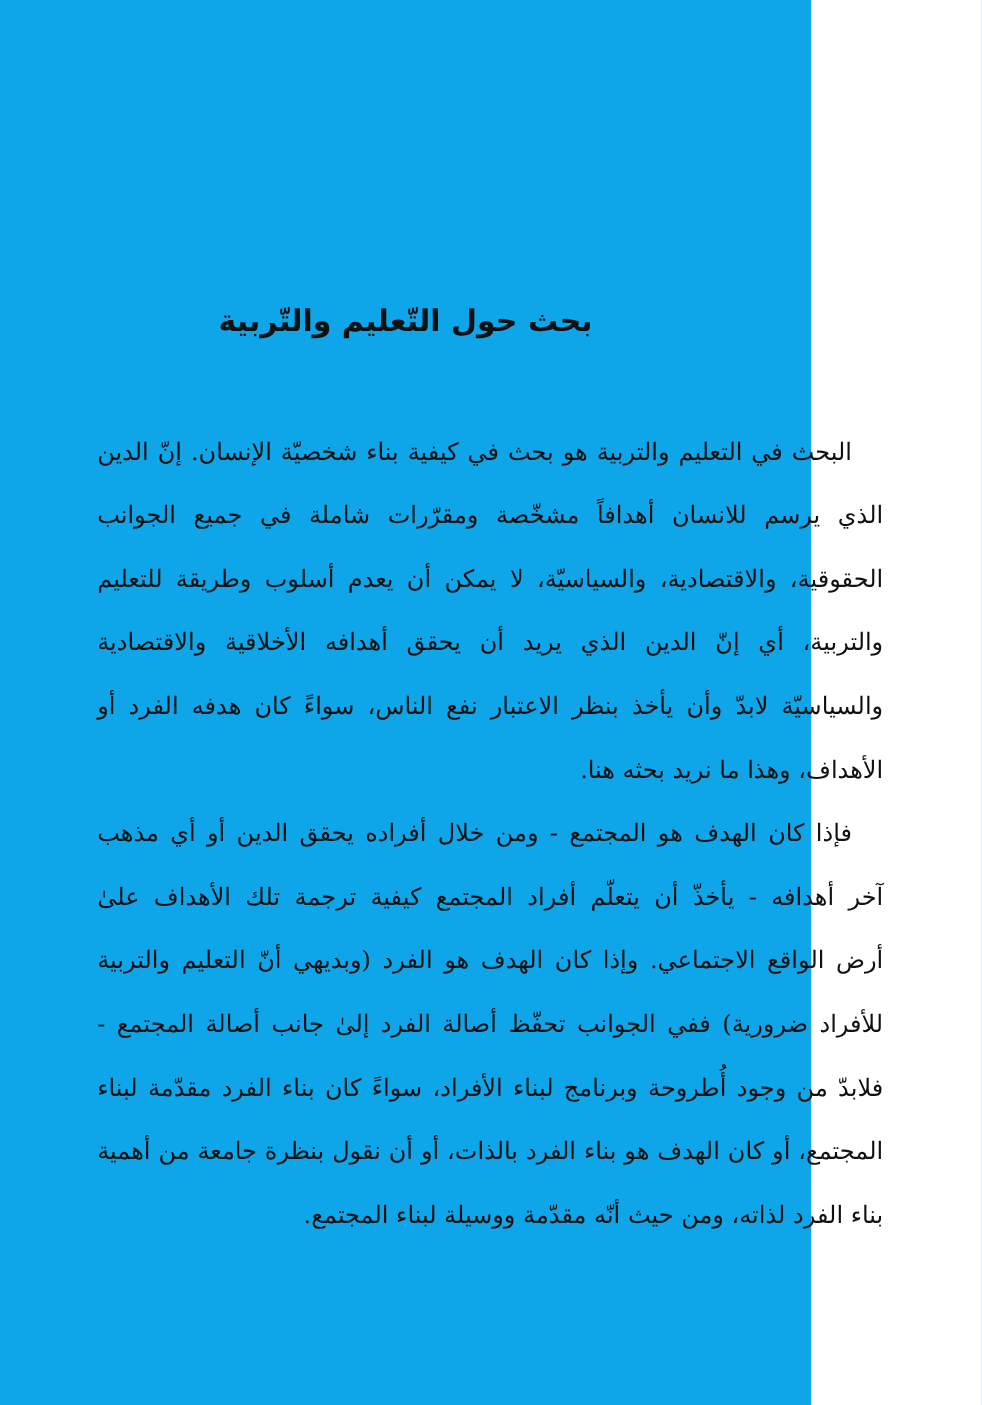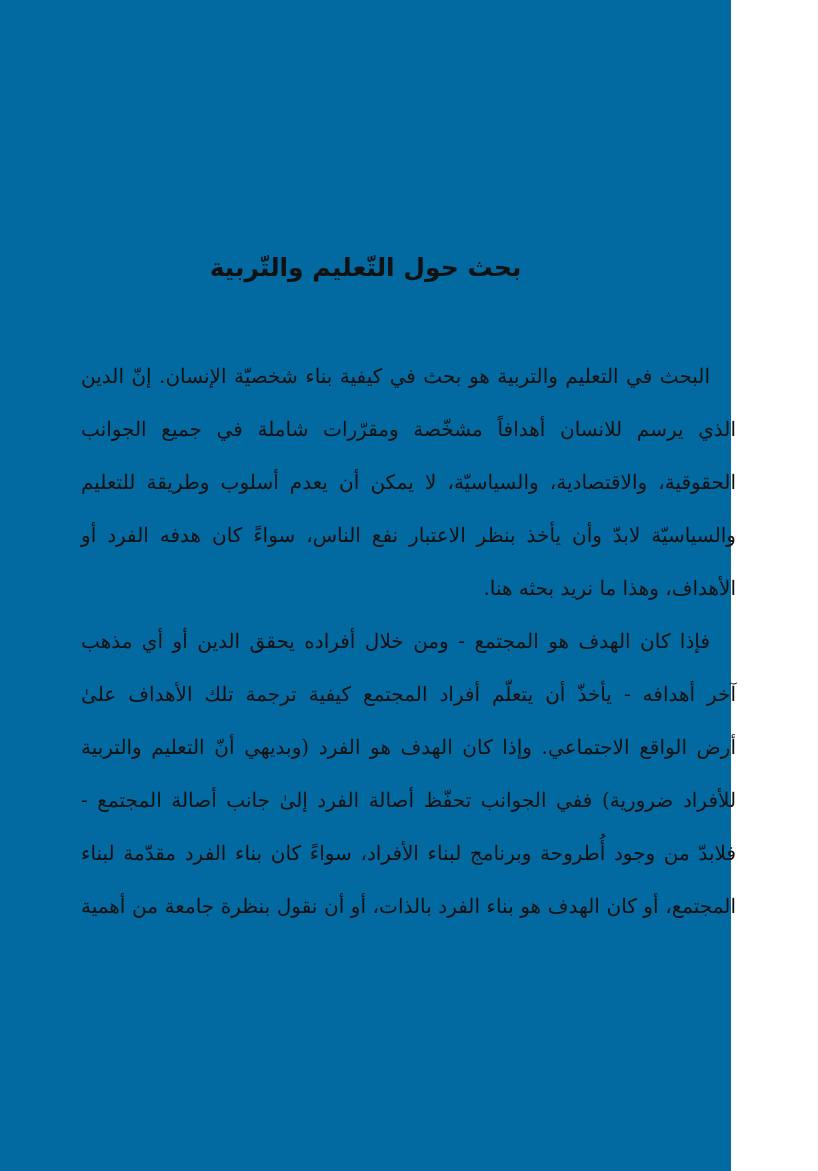--- a/index.html
+++ b/index.html
@@ -1,19 +1,19 @@
 <!DOCTYPE html>
 <html><head>
 <meta charset="utf-8">
 <style>
   html, body { margin: 0; padding: 0; background: #ffffff; }
   body { width: 818px; height: 1171px; position: relative; overflow: hidden; }
   .page {
-    position: absolute; left: 0; top: 0; width: 731px; height: 1171px;
-    background: #0369a1; color: #111111;
+    position: absolute; left: 0; top: 0; width: 676px; height: 1171px;
+    background: #0ea5e9; color: #111111;
   }
   .title {
     position: absolute; left: 0; right: 0; top: 248px;
     text-align: center; direction: rtl;
     font-family: "DejaVu Sans", sans-serif; font-weight: bold;
     font-size: 25px; line-height: 40px; color: #111;
   }
   .body {
     position: absolute; left: 81px; width: 655px; top: 350px;
     direction: rtl; text-align: justify; text-align-last: right;
@@ -31,25 +31,27 @@
 <body>
 
 <div class="page">
   <div class="title">بحث حول التّعليم والتّربية</div>
 
   <div class="body">
     <div>
       <span class="line indent">البحث في التعليم والتربية هو بحث في كيفية بناء شخصيّة الإنسان. إنّ الدين</span>
       <span class="line">الذي يرسم للانسان أهدافاً مشخّصة ومقرّرات شاملة في جميع الجوانب</span>
       <span class="line">الحقوقية، والاقتصادية، والسياسيّة، لا يمكن أن يعدم أسلوب وطريقة للتعليم</span>
+      <span class="line">والتربية، أي إنّ الدين الذي يريد أن يحقق أهدافه الأخلاقية والاقتصادية</span>
       <span class="line">والسياسيّة لابدّ وأن يأخذ بنظر الاعتبار نفع الناس، سواءً كان هدفه الفرد أو</span>
       <span class="line last">الأهداف، وهذا ما نريد بحثه هنا.</span>
     </div>
     <div>
       <span class="line indent">فإذا كان الهدف هو المجتمع - ومن خلال أفراده يحقق الدين أو أي مذهب</span>
       <span class="line">آخر أهدافه - يأخذّ أن يتعلّم أفراد المجتمع كيفية ترجمة تلك الأهداف علىٰ</span>
       <span class="line">أرض الواقع الاجتماعي. وإذا كان الهدف هو الفرد (وبديهي أنّ التعليم والتربية</span>
       <span class="line">للأفراد ضرورية) ففي الجوانب تحفّظ أصالة الفرد إلىٰ جانب أصالة المجتمع -</span>
       <span class="line">فلابدّ من وجود أُطروحة وبرنامج لبناء الأفراد، سواءً كان بناء الفرد مقدّمة لبناء</span>
       <span class="line">المجتمع، أو كان الهدف هو بناء الفرد بالذات، أو أن نقول بنظرة جامعة من أهمية</span>
+      <span class="line last">بناء الفرد لذاته، ومن حيث أنّه مقدّمة ووسيلة لبناء المجتمع.</span>
     </div>
   </div>
 </div>
 
 </body></html>

